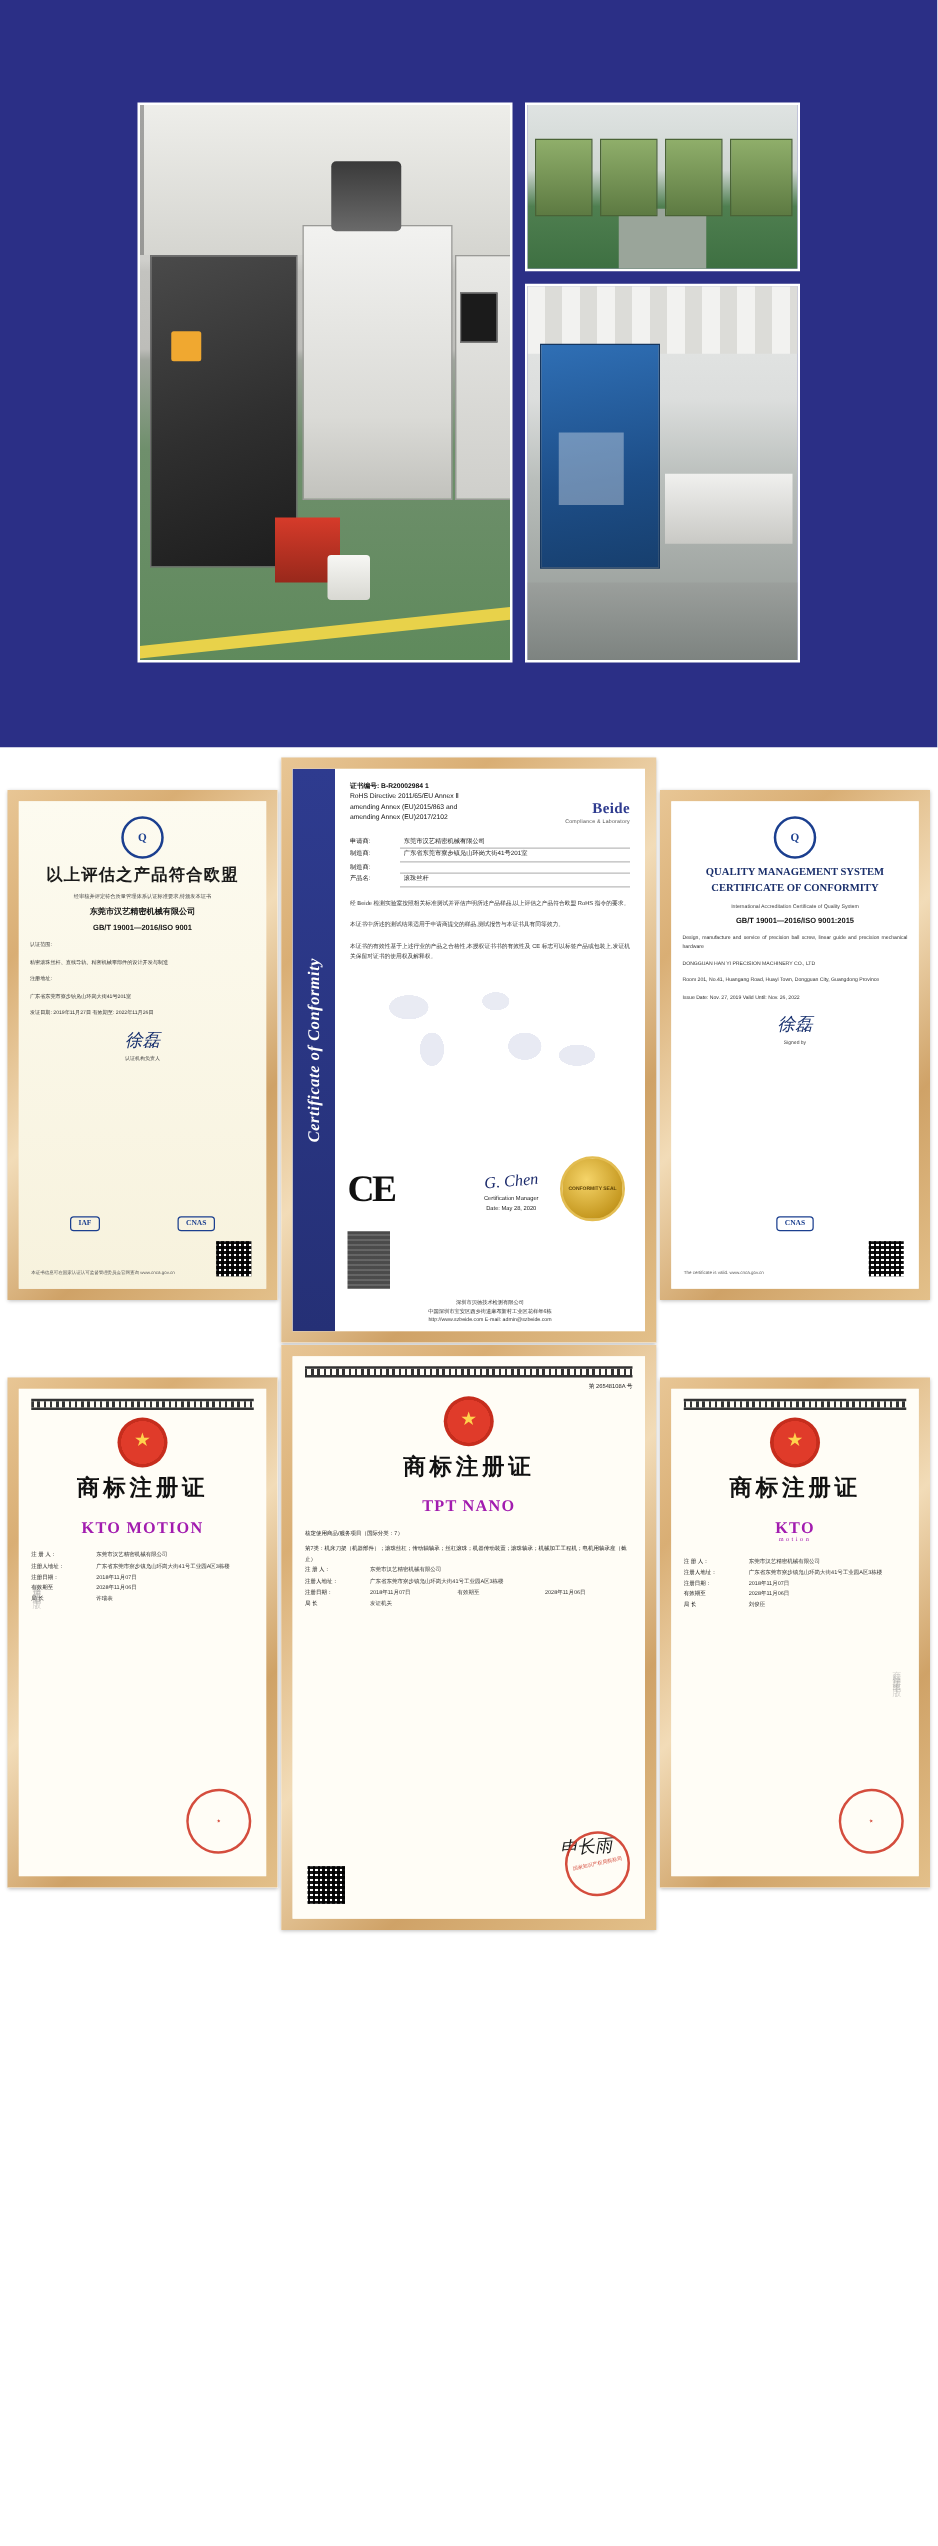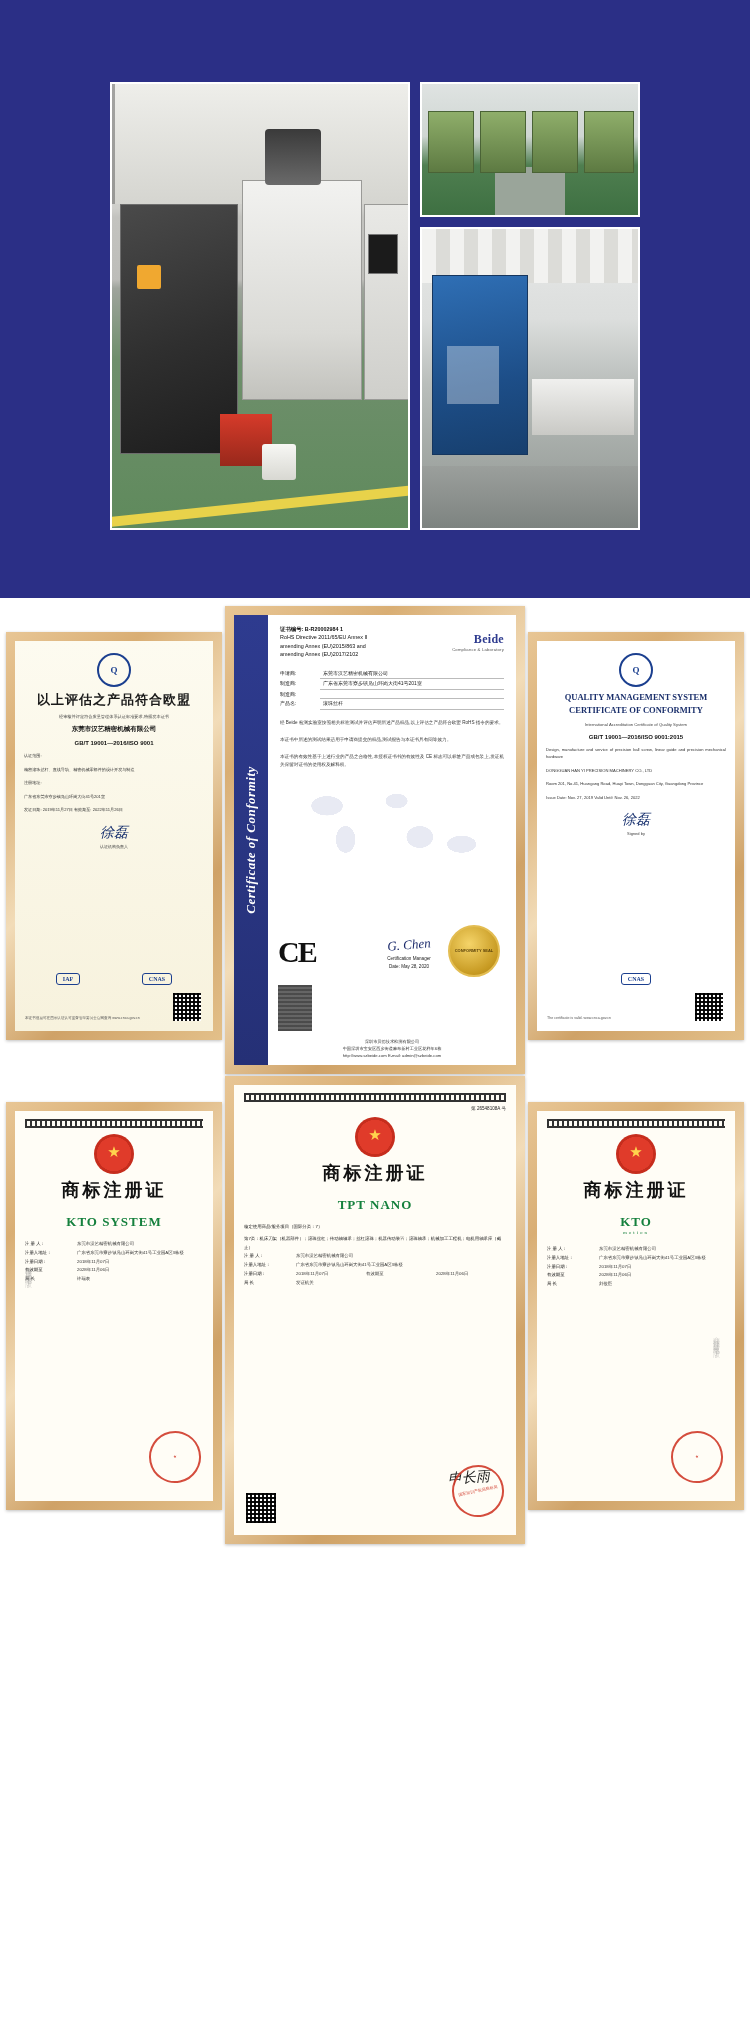--- a/index.html
+++ b/index.html
@@ -163,21 +163,21 @@
     background: linear-gradient(180deg,#2e3b8f,#253076);
     color: #fff;
   }
   .coc-bar .vtext {
     position: absolute; left: 50%; top: 50%;
     transform: translate(-50%,-50%) rotate(-90deg);
     white-space: nowrap; font-size: 13px; letter-spacing: .5px;
     font-family: "Liberation Serif", serif; font-style: italic; font-weight: bold;
   }
   .coc-body { position: absolute; left: 34px; right: 0; top: 0; bottom: 0; padding: 10px 12px; }
-  .coc-head { display:flex; justify-content: space-between; align-items: center; }
+  .coc-head { display:flex; justify-content: space-between; align-items: flex-end; }
   .coc-head-left { width: 160px; font-size: 5.4px; line-height: 1.55; color: #111; }
   .coc-head-left .certno { font-weight: bold; }
   .coc-logo { text-align: right; }
   .coc-logo .bname {
     font-family: "Liberation Serif", serif; font-size: 12px; color: #2e3b8f; font-weight: bold;
     letter-spacing: .3px;
   }
   .coc-logo .bsub { font-size: 4.2px; color: #555; letter-spacing: .2px; }
   .coc-fields { margin-top: 10px; font-size: 5px; line-height: 1.9; }
   .coc-fields .row { display: flex; }
@@ -288,21 +288,21 @@
     content: "★"; position: absolute; left: 50%; top: 46%;
     transform: translate(-50%,-50%); color: #ffd34d; font-size: 15px;
   }
   .tm-title {
     text-align: center; font-family: "Liberation Serif", serif;
     font-size: 18px; font-weight: bold; color: #111; letter-spacing: 3px; margin-top: 4px;
   }
   .tm-mark {
     text-align: center; margin: 12px 0 10px;
     font-family: "Liberation Serif", serif; font-size: 13px; font-weight: bold;
-    color: #15803d; letter-spacing: 1px;
+    color: #a21caf; letter-spacing: 1px;
   }
   .tm-mark small { display:block; font-size: 5px; letter-spacing: 2px; font-weight: normal; }
   .tm-sec { font-size: 4.4px; color: #222; line-height: 1.9; margin-top: 4px; }
   .tm-line { display:flex; font-size: 4.4px; line-height: 2.0; }
   .tm-line .k { width: 52px; color:#111; }
   .tm-line .v { flex:1; color:#333; }
   .tm-sign {
     position: absolute; right: 26px; bottom: 48px;
     font-family: "Liberation Serif", serif; font-style: italic; font-size: 14px; color: #1a1a1a;
     transform: rotate(-4deg);
@@ -479,21 +479,21 @@
   </div>
 
   <div class="cert-row">
 
     <div class="frame frame-side-left">
       <div class="frame-inner">
         <div class="tm">
           <div class="tm-banner">中华人民共和国国家知识产权局</div>
           <div class="tm-emblem"></div>
           <div class="tm-title">商标注册证</div>
-          <div class="tm-mark">KTO SYSTEM</div>
+          <div class="tm-mark">KTO MOTION</div>
           <div class="tm-line">
             <span class="k">注 册 人：</span>
             <span class="v">东莞市汉艺精密机械有限公司</span>
           </div>
           <div class="tm-line">
             <span class="k">注册人地址：</span>
             <span class="v">广东省东莞市寮步镇凫山环岗大街41号工业园A区3栋楼</span>
           </div>
           <div class="tm-line">
             <span class="k">注册日期：</span>

